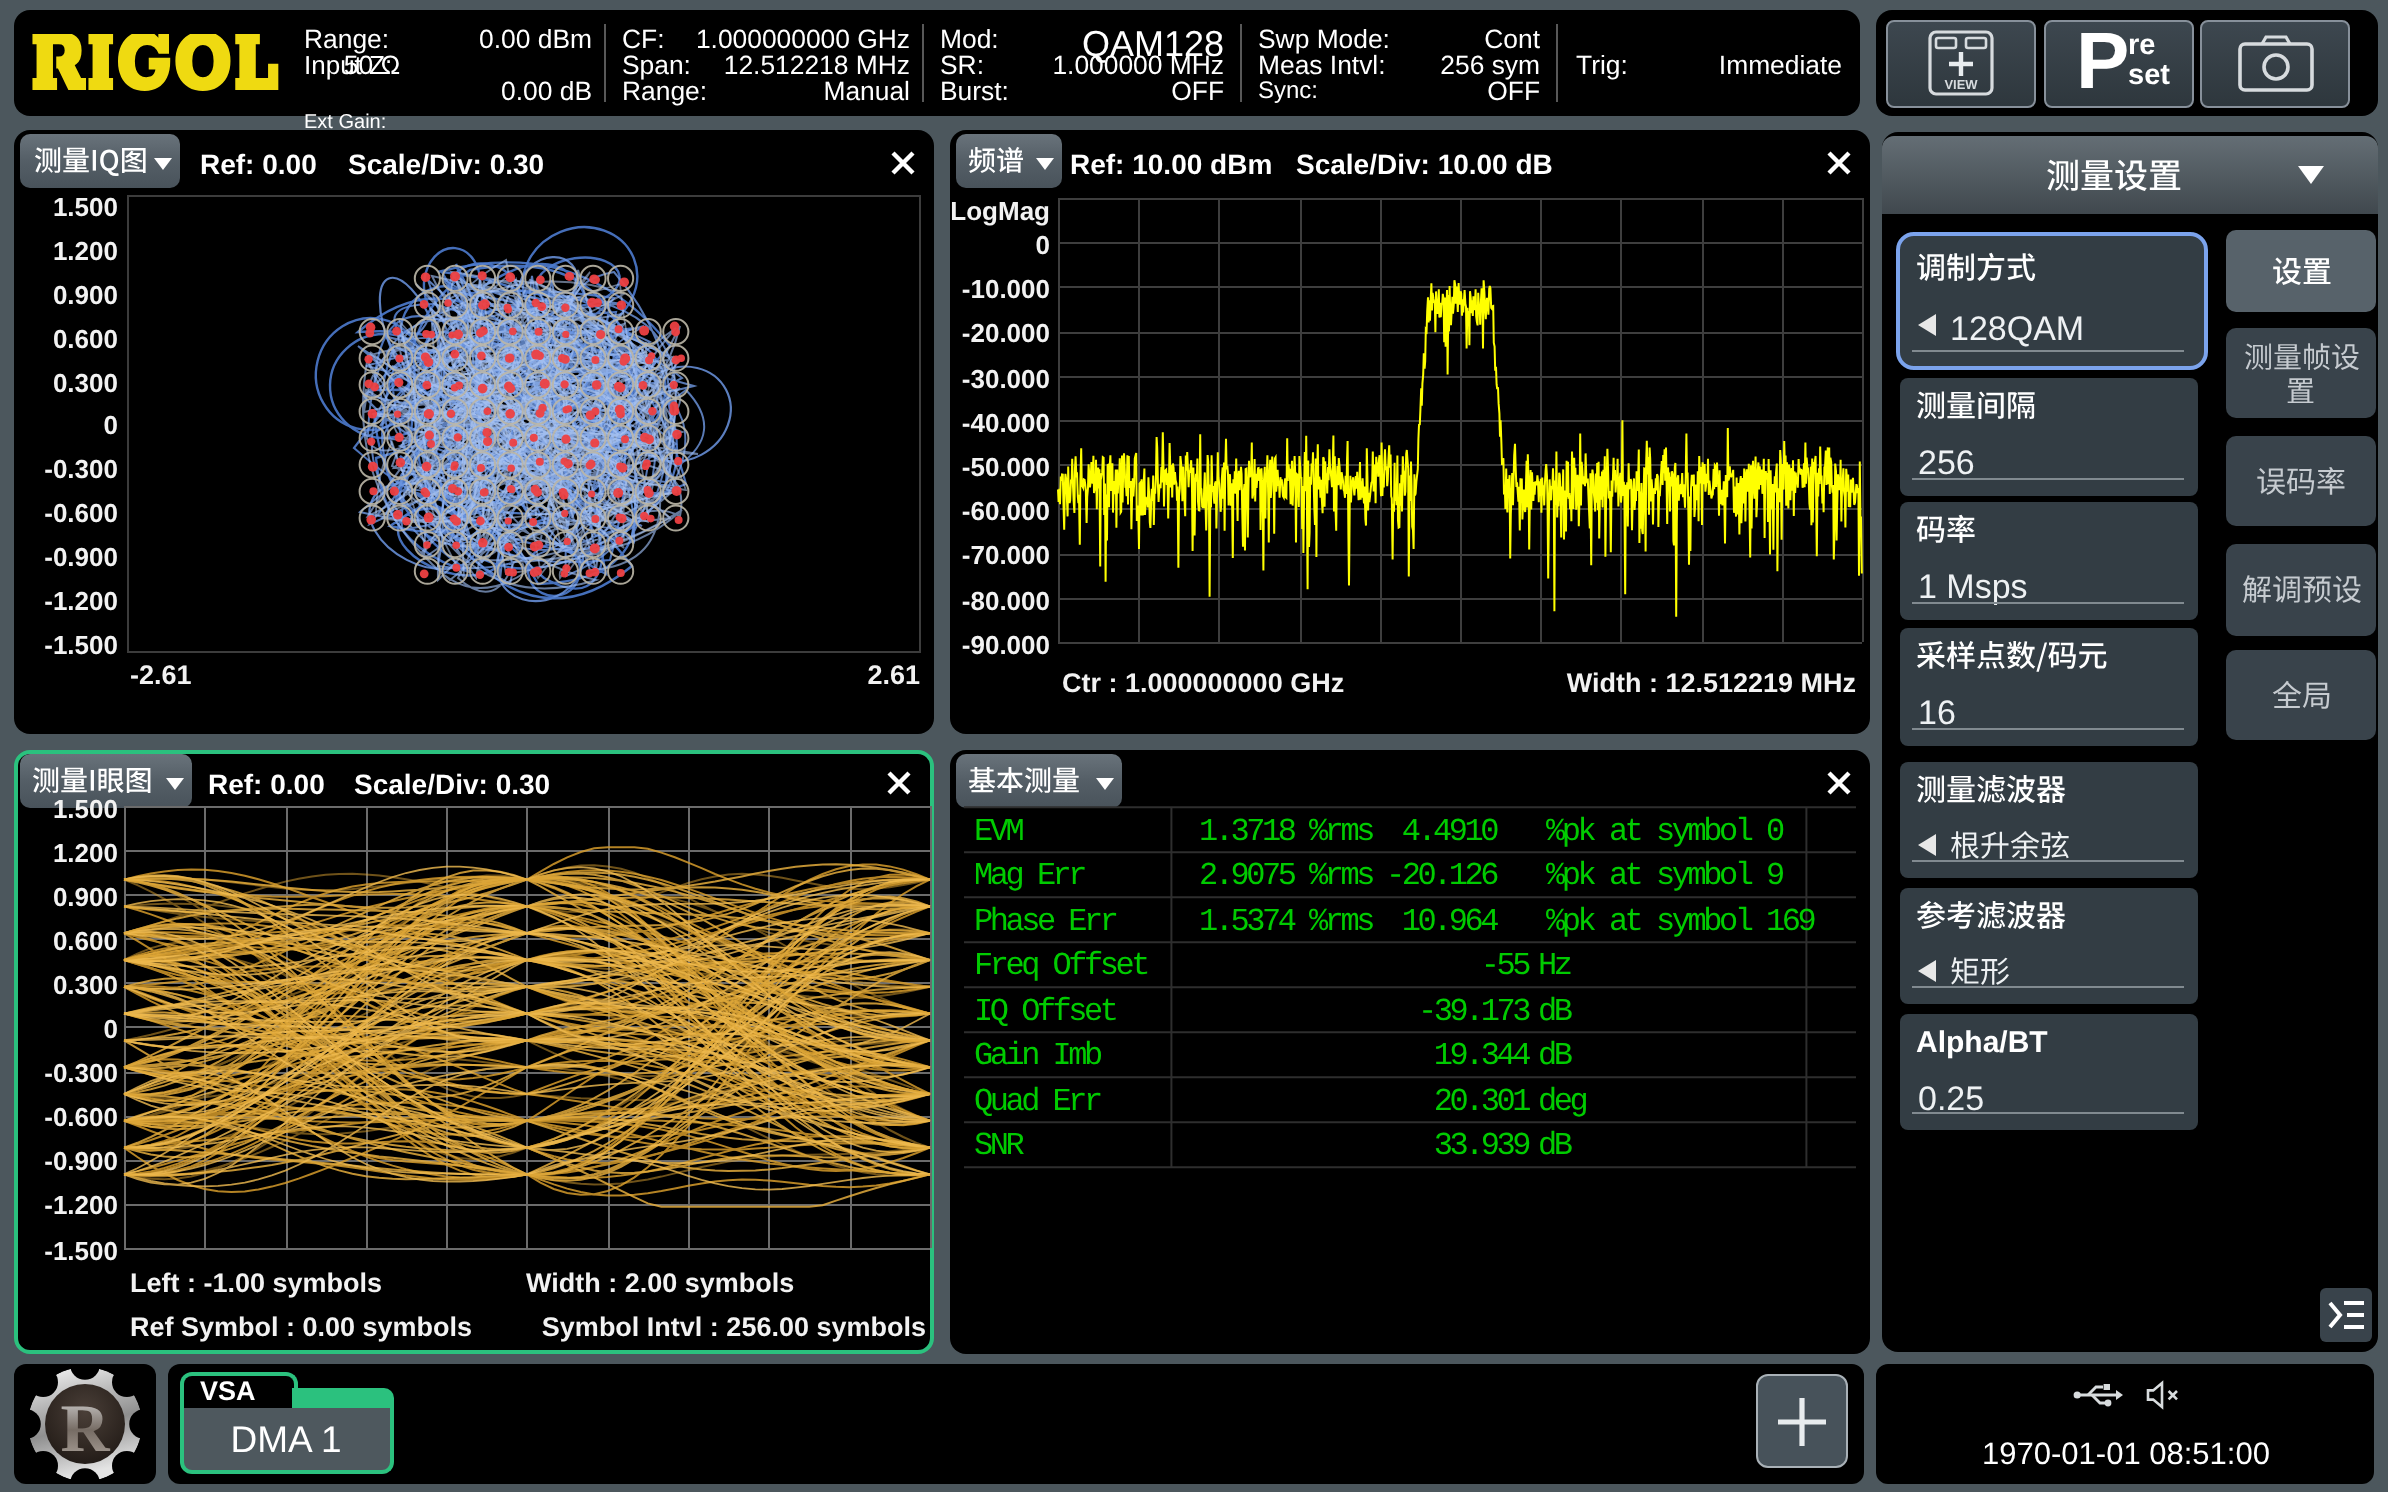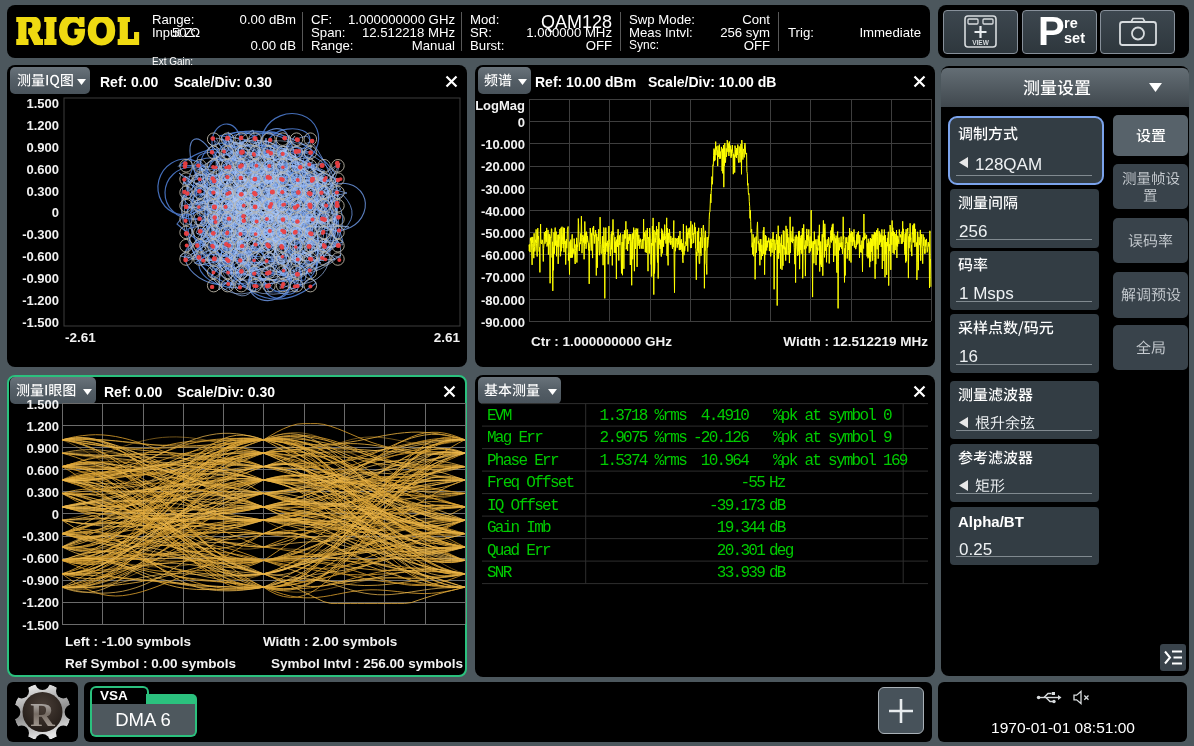--- a/index.html
+++ b/index.html
@@ -922,21 +922,21 @@
       </mask>
 </defs>
 <circle cx="42.5" cy="712" r="28.5" fill="url(#met)" mask="url(#gmask)"></circle>
 <circle cx="42.5" cy="712" r="20" fill="url(#ctr)"></circle>
 <text x="42.5" y="725.5" font-size="34" font-weight="bold" font-family="Liberation Serif" fill="url(#rmet)" text-anchor="middle">R</text>
 </svg>
 <div class="abs" style="left:89.5px;top:686px;width:59px;height:19px;background:#000;border:2px solid #2BC17E;border-bottom:none;border-radius:6px 6px 0 0"></div>
 <div class="abs" style="left:146px;top:694px;width:51px;height:11px;background:#2BC17E;border-radius:0 5px 0 0"></div>
 <div class="abs" style="left:89.5px;top:704px;width:107.5px;height:33px;background:#4E585E;border:2px solid #2BC17E;border-top:none;border-radius:0 0 6px 6px"></div>
 <div class="lbl" style="left:100px;top:687.5px;font-size:13.5px;font-weight:bold">VSA</div>
-<div class="lbl" style="left:143px;top:709px;font-size:18.5px;transform:translateX(-50%);left:143px">DMA 6</div>
+<div class="lbl" style="left:143px;top:709px;font-size:18.5px;transform:translateX(-50%);left:143px">DMA 1</div>
 <div class="abs" style="left:877.5px;top:687px;width:46.5px;height:47px;background:#47525A;border:1.5px solid #a9b1b7;border-radius:6px"></div>
 <svg class="abs" style="left:887px;top:696.5px" width="28" height="28" viewBox="0 0 28 28">
     <path d="M14 2V26M2 14H26" stroke="#e8ecee" stroke-width="2.6"></path>
   </svg>
 <svg class="abs" style="left:1036px;top:690px" width="56" height="15" viewBox="0 0 56 15">
 <g stroke="#d8dcde" stroke-width="1.4" fill="none">
 <path d="M3.2 7.5 H22"></path>
       <circle cx="2.6" cy="7.5" r="1.8" fill="#d8dcde" stroke="none"></circle>
 <path d="M8 7.5 L12 3.5 H15.5"></path>
       <path d="M10 7.5 L14 11.5 H17"></path>

